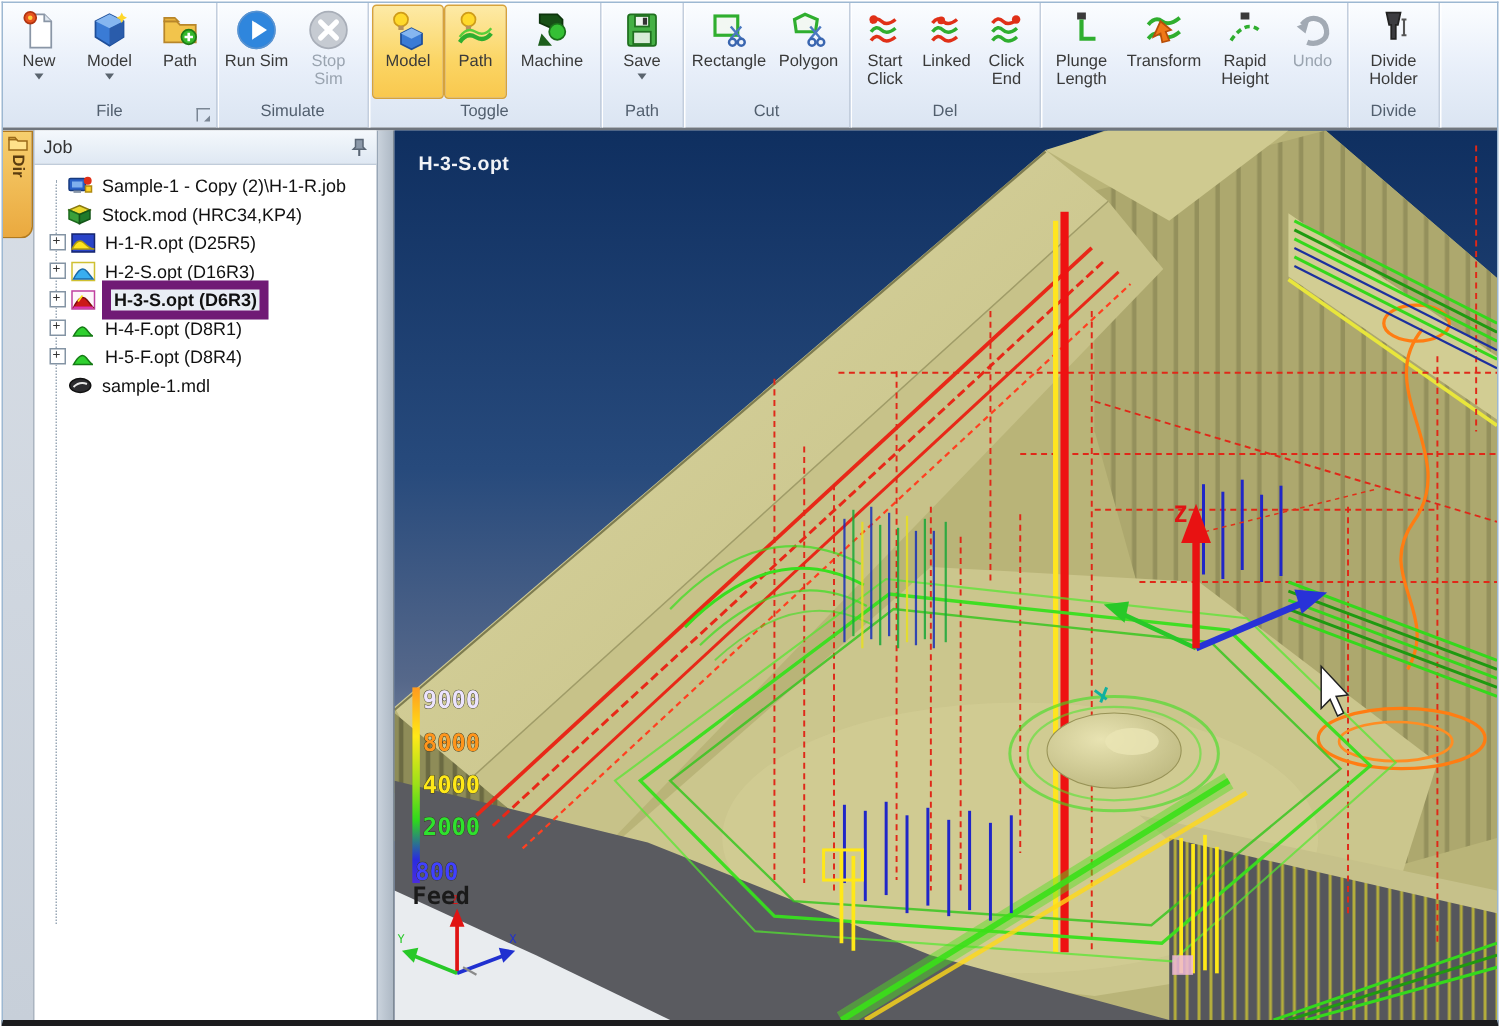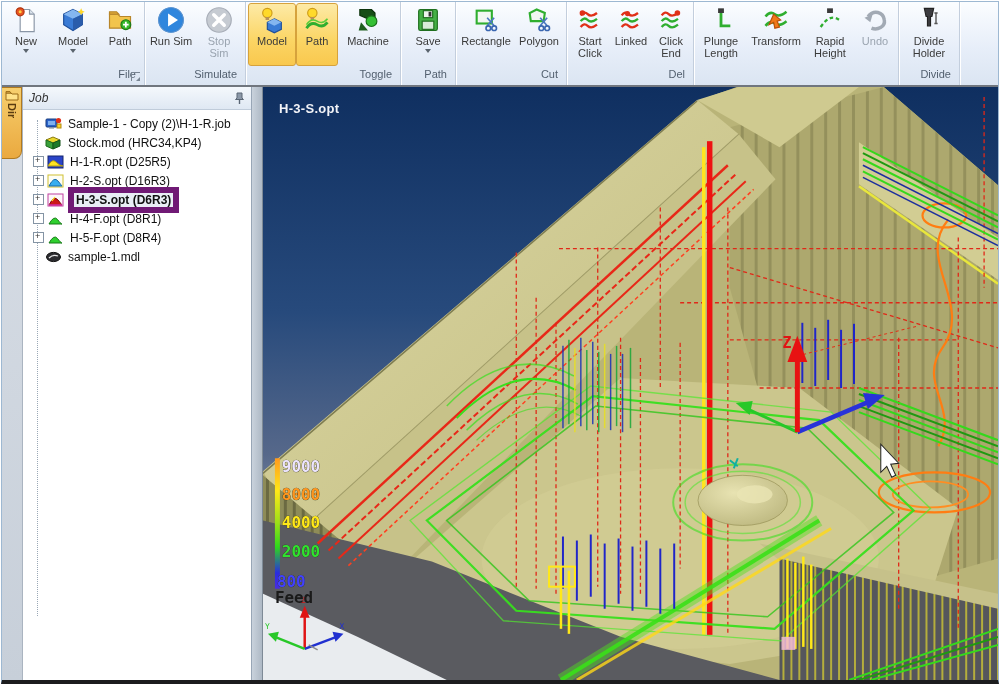--- a/index.html
+++ b/index.html
@@ -7,32 +7,32 @@
   .window{position:absolute;left:1px;top:1px;width:996px;height:678px;border:1px solid #9db8d2;border-bottom:4px solid #1c1c1e;background:#fff;display:flex;flex-direction:column;}
   
   .ribbon{height:83px;flex:0 0 83px;display:flex;background:linear-gradient(#fbfdff,#e7eef9 55%,#dbe5f2);border-bottom:2px solid #70767e;}
   .rgroup{display:flex;flex-direction:column;border-right:1px solid #c3cedd;box-shadow:1px 0 0 #ffffff;padding:1px 2px 1px 2px;}
   .rbtns{flex:1;display:flex;align-items:stretch;}
   .rbtn{display:flex;flex-direction:column;align-items:center;justify-content:flex-start;padding:2px 1px 0 1px;font-size:11px;line-height:1.1;color:#3a3a3a;text-align:center;border:1px solid transparent;border-radius:3px;cursor:default;}
   .rbtn .lbl{margin-top:1px;}
   .rbtn.active{background:linear-gradient(#fdeaa6,#fbd564 60%,#f9c84e);border:1px solid #d6a23c;}
   .rbtn.disabled{color:#9aa4b0;}
   .caret{width:0;height:0;border-left:3px solid transparent;border-right:3px solid transparent;border-top:4px solid #5a646e;margin-top:2px;}
-  .glabel{height:16px;font-size:11px;color:#525f6e;display:flex;align-items:center;justify-content:flex-end;position:relative;padding:0 6px 2px 6px;}
+  .glabel{height:16px;font-size:11px;color:#525f6e;display:flex;align-items:center;justify-content:center;position:relative;padding:0 6px 2px 6px;}
   .launcher{position:absolute;right:2px;bottom:3px;width:8px;height:8px;border-left:1px solid #7a8émy;border-left:1px solid #7a8694;border-top:1px solid #7a8694;}
   .launcher::after{content:"";position:absolute;right:0;bottom:0;width:0;height:0;border-left:4px solid transparent;border-bottom:4px solid #7a8694;}
   .rfill{flex:1;}
   .i27{width:28px;height:28px;display:block;}
   
   .main{flex:1;display:flex;min-height:0;}
   .dirstrip{width:20px;flex:0 0 20px;background:linear-gradient(#d8dee6,#c7cfd9);border-right:1px solid #aab4c0;position:relative;}
   .dirtab{position:absolute;left:0;top:0;width:20px;height:72px;background:linear-gradient(#f7cf6e,#eaa93f);border:1px solid #b07a20;border-left:none;border-radius:0 0 8px 0;display:flex;flex-direction:column;align-items:center;padding-top:2px;box-sizing:border-box;}
   .dirtxt{writing-mode:vertical-rl;font-size:11px;font-weight:bold;color:#5a3c10;margin-top:2px;}
   .panel{width:228px;flex:0 0 228px;background:#fff;border-right:1px solid #98a6b6;display:flex;flex-direction:column;}
-  .panel-hd{height:22px;flex:0 0 22px;background:linear-gradient(#f4f8fc,#dfe8f3);border-bottom:1px solid #c0ccda;display:flex;align-items:center;justify-content:space-between;padding:0 6px;font-size:12px;color:#333;font-style:italic;}
+  .panel-hd{height:22px;flex:0 0 22px;background:linear-gradient(#f4f8fc,#dfe8f3);border-bottom:1px solid #c0ccda;display:flex;align-items:center;justify-content:space-between;padding:0 6px;font-size:12px;color:#333;}
   .tree{flex:1;padding:4px 0 0 10px;position:relative;border-radius:13px;}
   .trow{display:flex;align-items:center;height:19px;font-size:12px;color:#111;white-space:nowrap;}
   .trow.sel .tlbl{font-weight:bold;background:#e9eef5;border:6px solid #701a75;padding:0 2px;}
   .exp{width:9px;height:9px;border:1px solid #8494a4;background:#fff;font-size:9px;line-height:7px;text-align:center;color:#333;margin-right:3px;flex:0 0 9px;position:relative;}
   .exp::before{content:"+";position:absolute;left:1px;top:0;}
   .noexp{width:12px;flex:0 0 12px;}
   .ticon{width:17px;height:14px;margin-right:4px;flex:0 0 17px;}
   .tlbl{padding:0 2px;}
   .guide{position:absolute;left:14px;top:10px;bottom:64px;border-left:1px dotted #9aa8b6;}
   .splitter{width:10px;flex:0 0 10px;background:linear-gradient(90deg,#c9d2dc,#aeb9c5);border-right:1px solid #7e8a96;}

